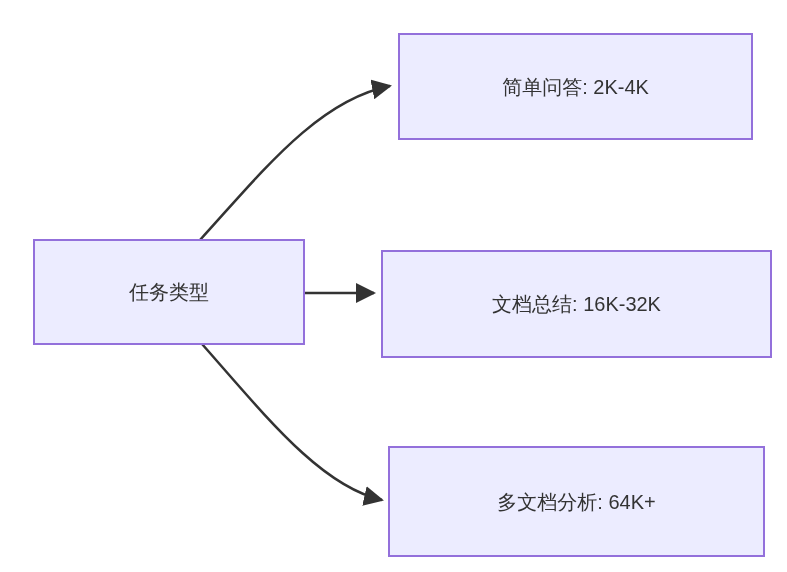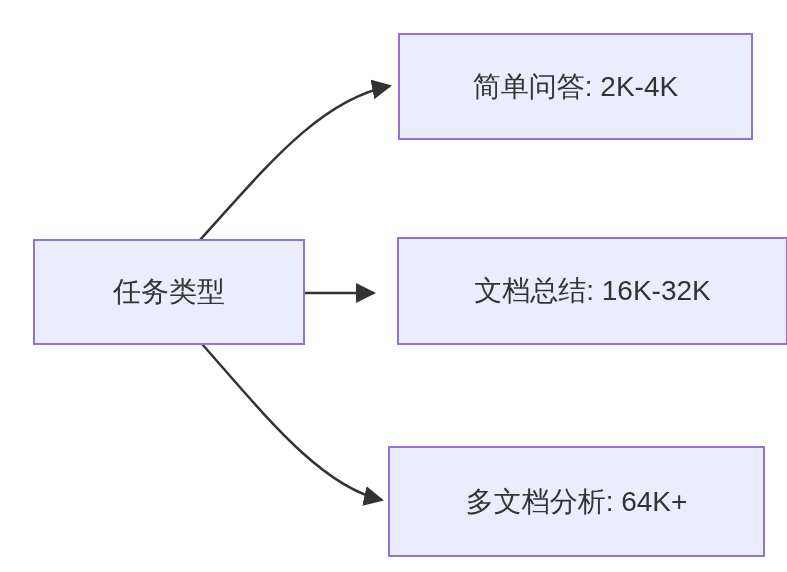--- a/index.html
+++ b/index.html
@@ -35,29 +35,29 @@
   }
 
   .node {
     position: absolute;
     background: var(--node-fill);
     border: 2px solid var(--node-border);
     color: var(--text);
     display: flex;
     align-items: center;
     justify-content: center;
-    font-size: 28px;
+    font-size: 20px;
     line-height: 1.2;
     white-space: nowrap;
     text-align: center;
   }
 
   .n-root    { left: 33px;  top: 239px; width: 272px; height: 106px; }
   .n-child1  { left: 398px; top: 33px;  width: 355px; height: 107px; }
-  .n-child2  { left: 381px; top: 237px; width: 391px; height: 108px; margin-left: 16px; }
+  .n-child2  { left: 381px; top: 250px; width: 391px; height: 108px; }
   .n-child3  { left: 388px; top: 446px; width: 377px; height: 111px; }
 </style>
 </head>
 <body>
 
 <div class="canvas">
 
   <svg class="edges" viewBox="0 0 787 572" xmlns="http://www.w3.org/2000/svg" aria-hidden="true">
     <defs>
       <marker id="arrowhead" viewBox="0 0 10 10" refX="9" refY="5" markerWidth="8" markerHeight="8" orient="auto-start-reverse">

